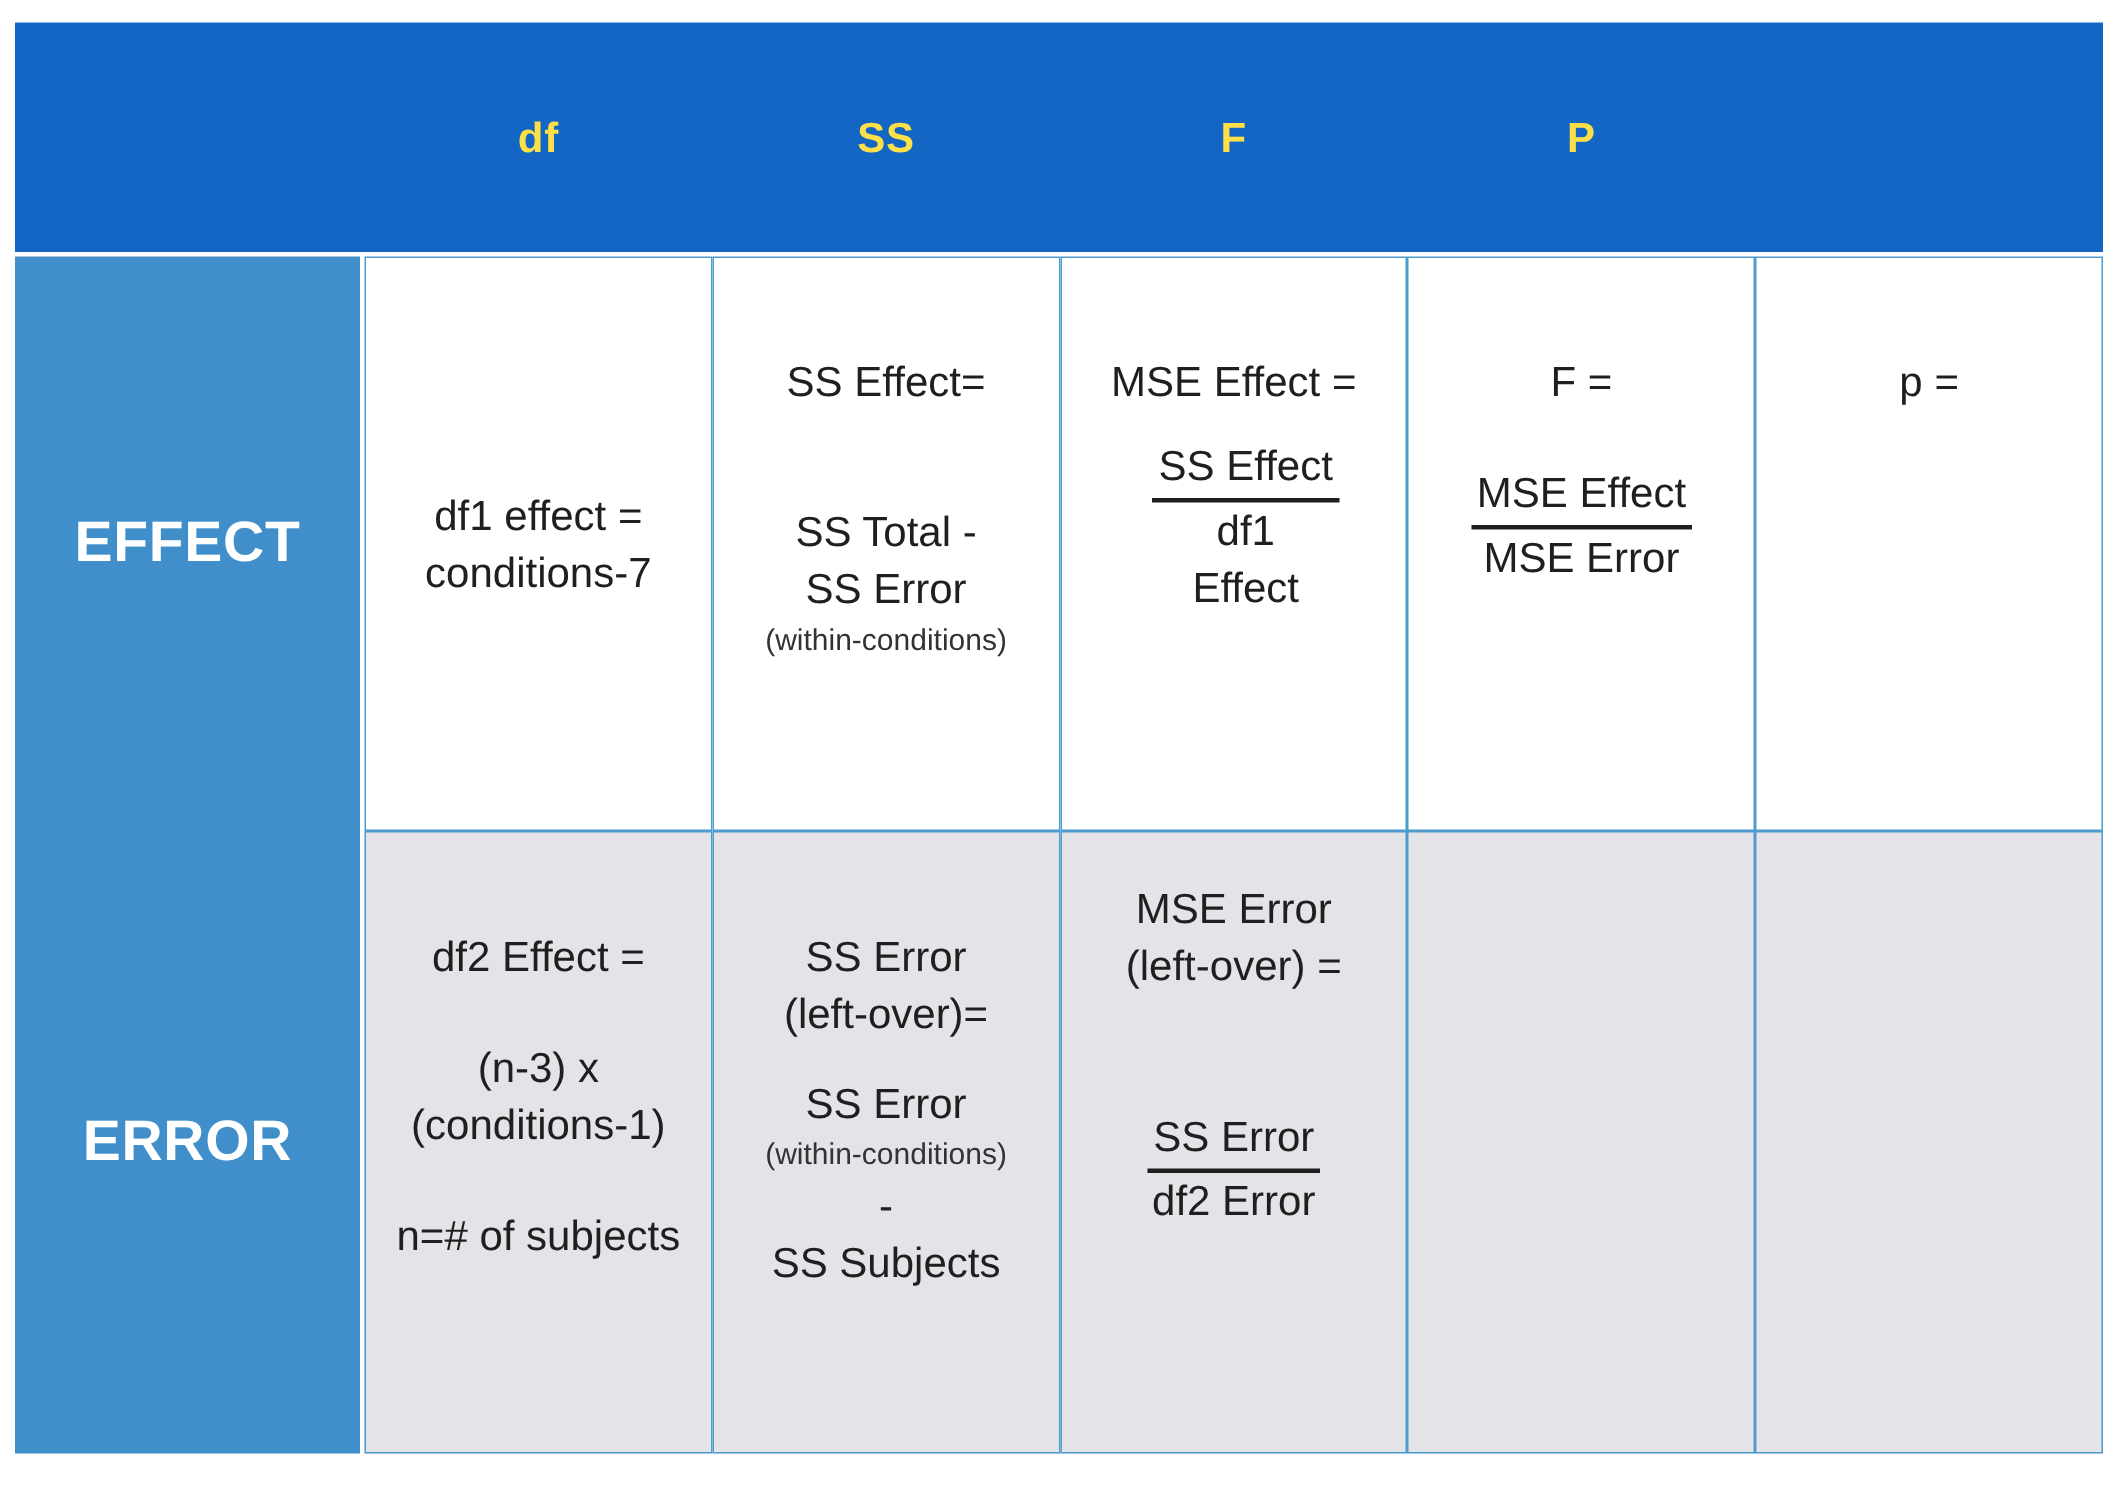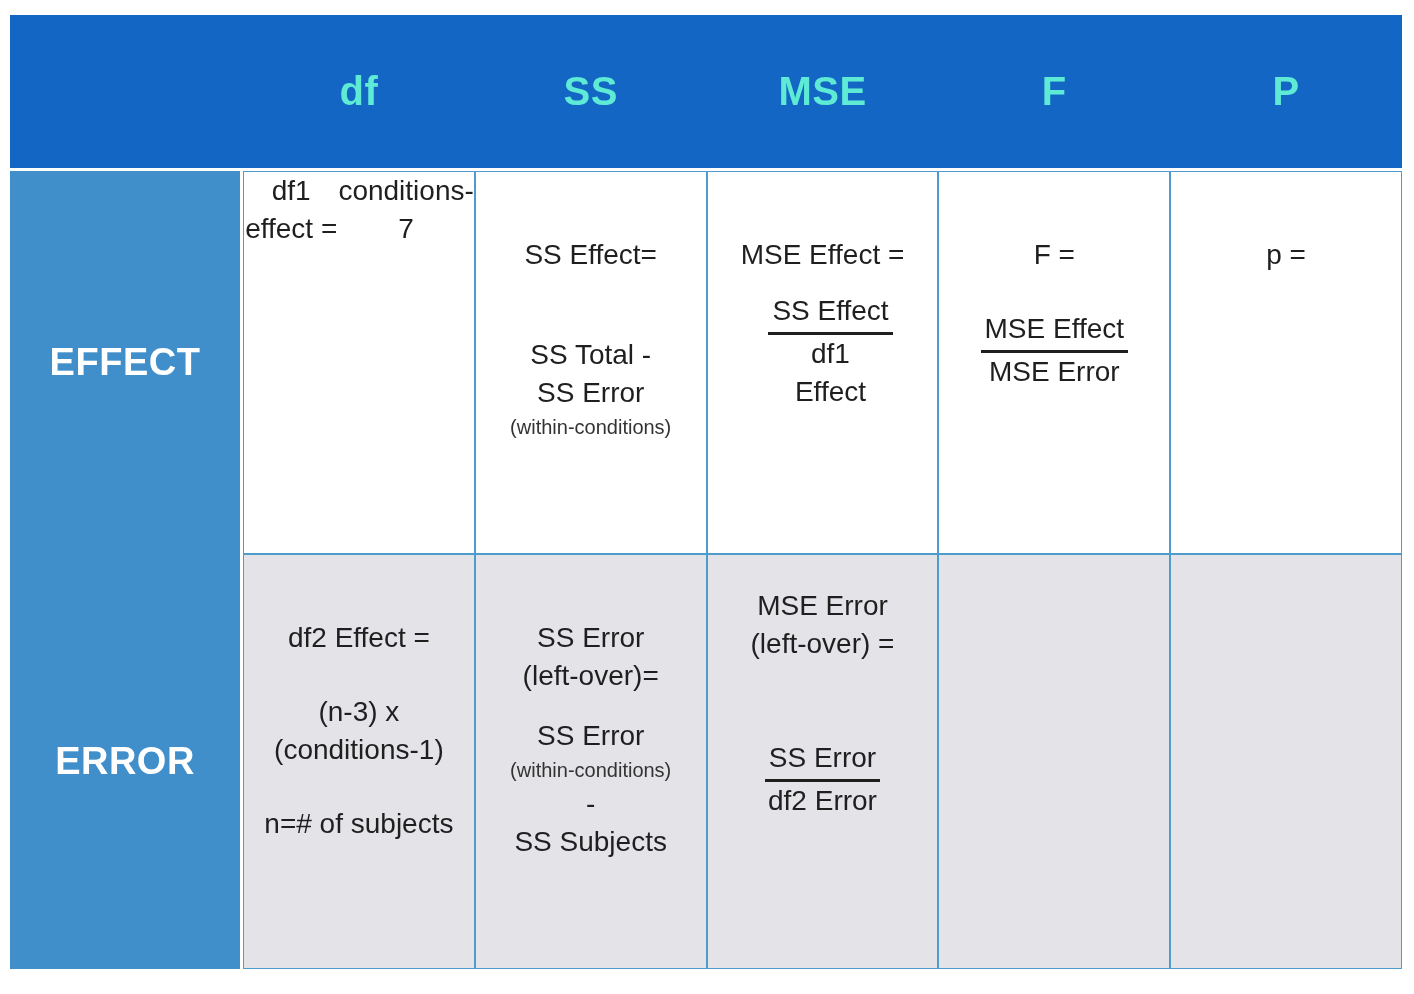--- a/index.html
+++ b/index.html
@@ -14,23 +14,23 @@
   .header-bar {
     position: absolute; left: 10px; top: 15px;
     width: 1392px; height: 153px;
     background: #1366c4;
     display: grid;
     grid-template-columns: 233px repeat(5, 1fr);
     align-items: center;
   }
   .hcell {
     text-align: center;
-    color: #5eead4;
+    color: #fde047;
     font-weight: bold;
-    font-size: 40px;
+    font-size: 28px;
     letter-spacing: 0.5px;
   }
 
   
   .label-col {
     position: absolute; left: 10px; top: 171px;
     width: 230px; height: 798px;
     background: #418fca;
     display: flex; flex-direction: column;
   }
@@ -53,21 +53,21 @@
     border: 1px solid #4e9bcd;
     background: #ffffff;
     box-sizing: border-box;
     text-align: center;
     color: #1f1f1f;
     font-size: 28px;
     line-height: 38px;
     padding-top: 64px;
     overflow: hidden;
   }
-  .cell.vcenter { display: flex; justify-content: center; padding-top: 0; }
+  .cell.vcenter { display: flex; flex-direction: column; justify-content: center; padding-top: 0; }
   .cell.gray { background: #e3e3e8; }
   .cell.pt-50 { }
   .cell.pt-32 { padding-top: 32px; }
 
   .line { display: block; }
   .line.small { font-size: 20px; line-height: 30px; color: #333333; }
 
   .gap-xs { margin-top: 18px; margin-left: 16px; }
   .gap-sm { margin-top: 22px; }
   .gap-md { margin-top: 36px; }
@@ -82,21 +82,20 @@
 </style>
 </head>
 <body>
 
 <div class="slide">
 
   <div class="header-bar">
     <div class="hcell"></div>
     <div class="hcell">df</div>
     <div class="hcell">SS</div>
-    <div class="hcell">MSE</div>
     <div class="hcell">F</div>
     <div class="hcell">P</div>
   </div>
 
   <div class="label-col">
     <div class="rlabel effect">EFFECT</div>
     <div class="rlabel error">ERROR</div>
   </div>
 
   <div class="cells">

